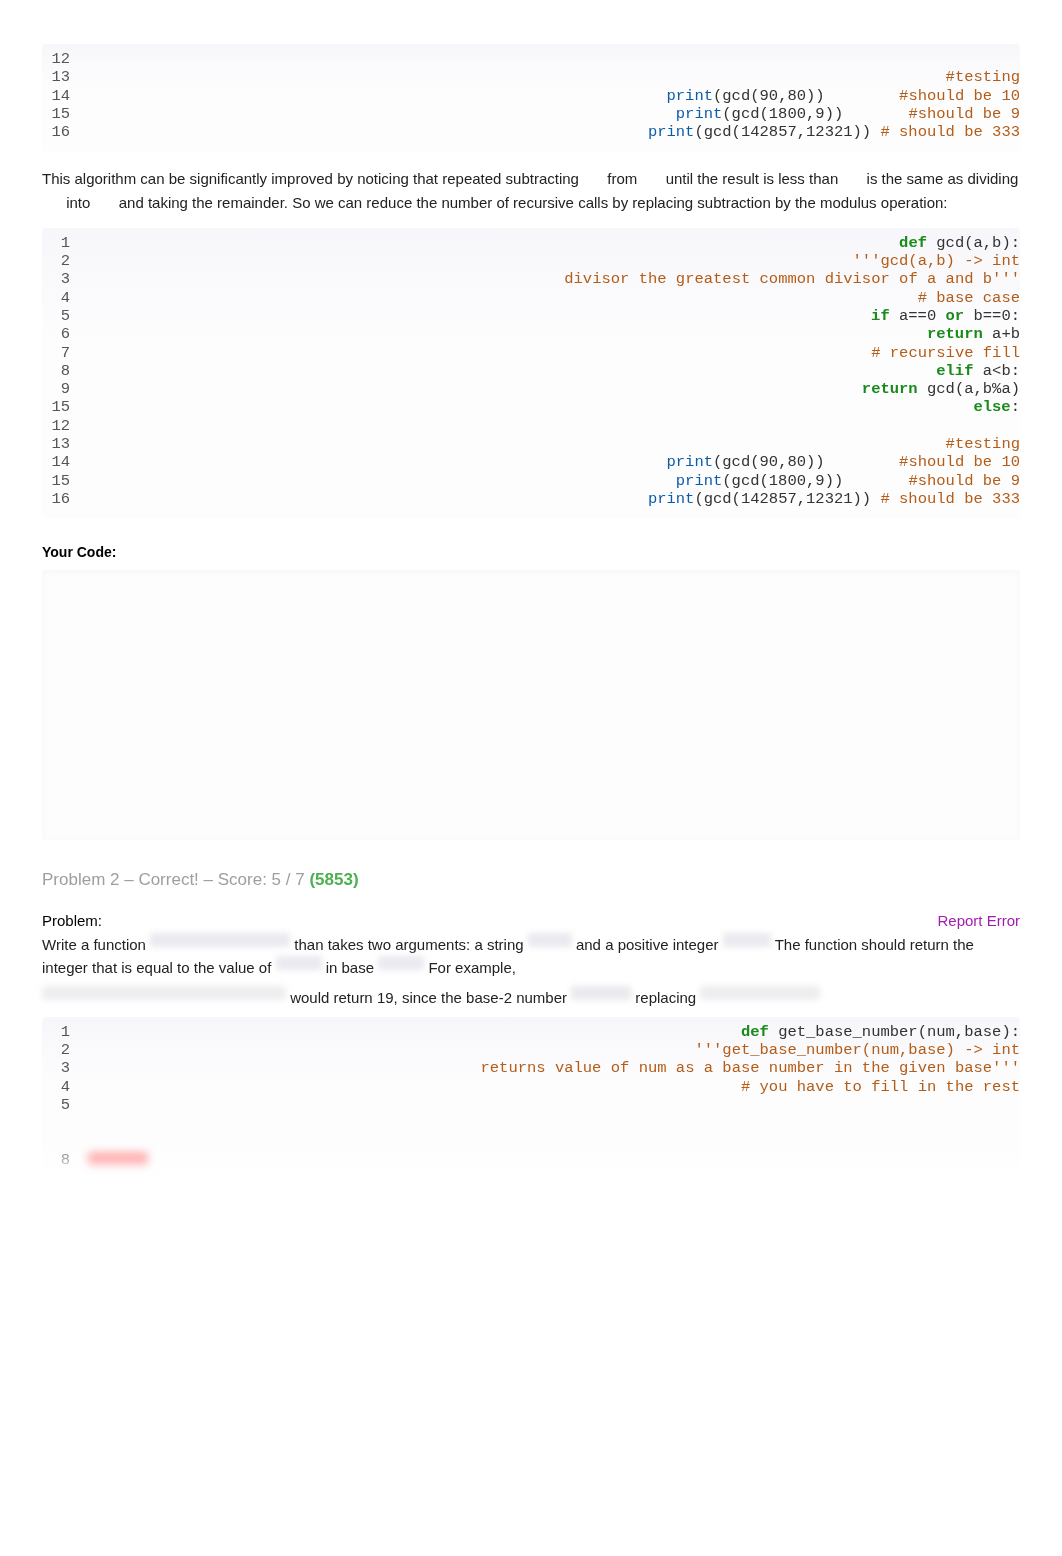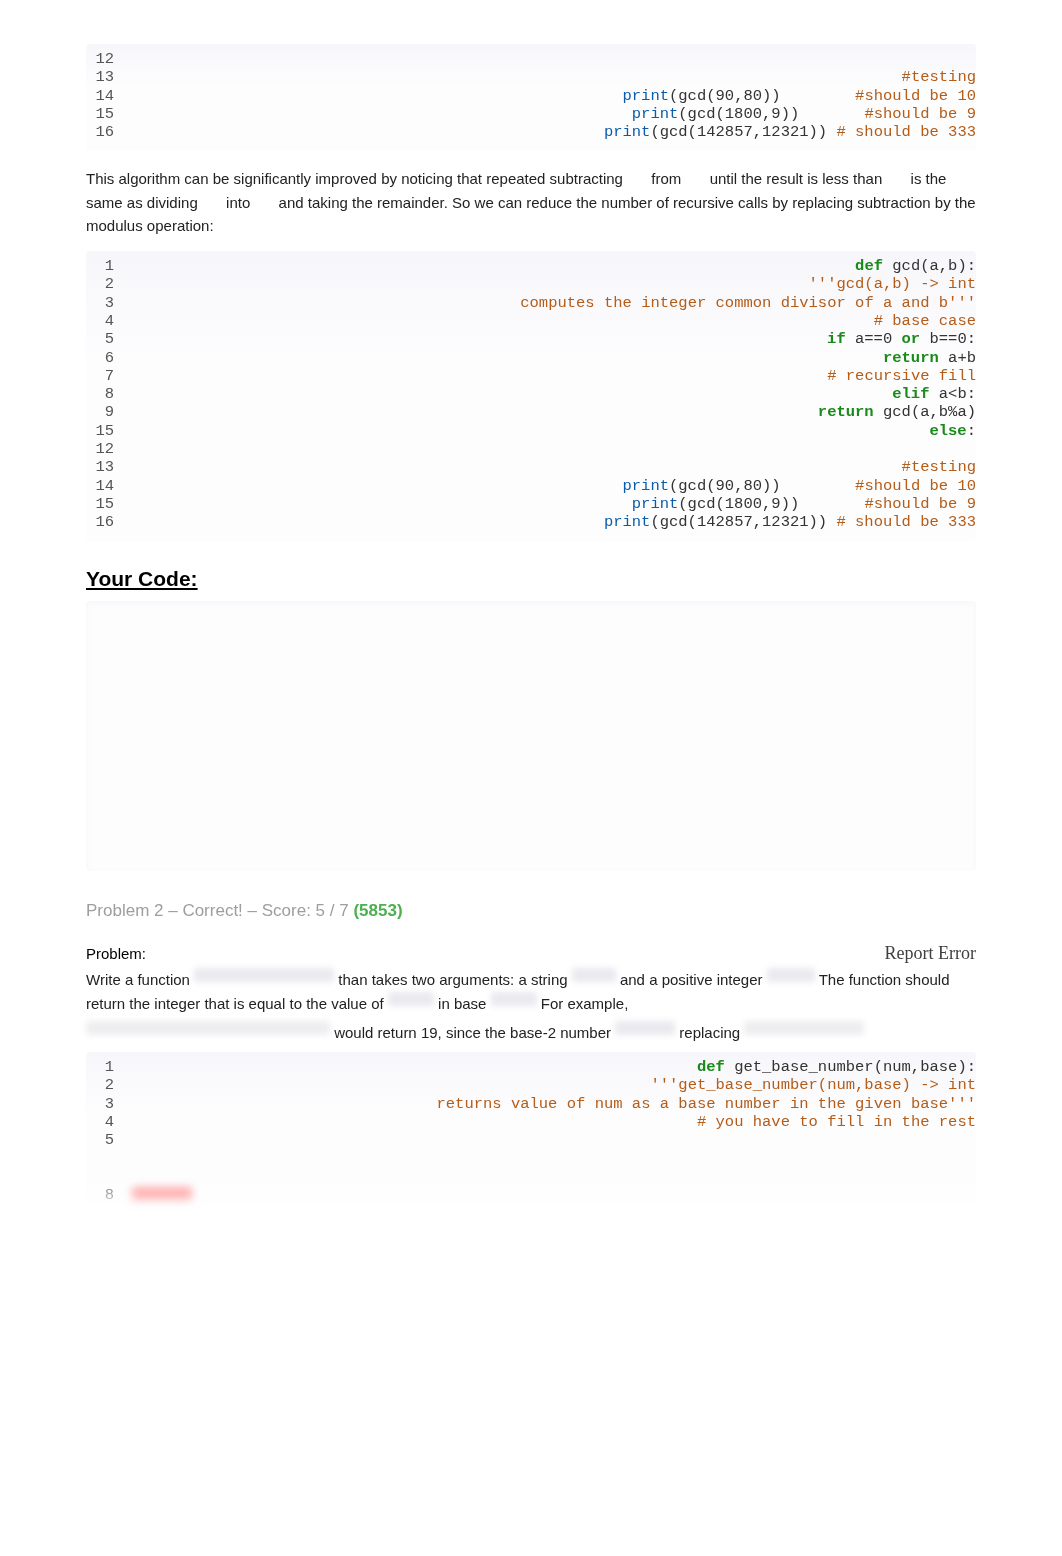--- a/index.html
+++ b/index.html
@@ -2,21 +2,21 @@
 <html><head>
 <meta charset="utf-8">
 <style>
   * { box-sizing: border-box; margin: 0; padding: 0; }
   body {
     font-family: -apple-system, BlinkMacSystemFont, "Segoe UI", Arial, sans-serif;
     background: #fff;
     width: 1062px;
     padding: 20px 0;
   }
-  .content { padding: 0 86px; margin-top: 24px; }
+  .content { padding: 0 42px; margin-top: 24px; }
   .code-block {
     background: linear-gradient(to bottom, #f7f7fb 0%, #fdfdfe 40%, #fdfdfe 100%);
     border-radius: 4px;
     padding: 6px 0 10px 0;
     margin: 8px 0 16px 0;
     font-family: "Courier New", Courier, monospace;
     font-size: 15.5px;
     line-height: 1.18;
     position: relative;
   }
@@ -39,24 +39,23 @@
   .k-txt { color: #333; }
 
   .para {
     font-size: 15px;
     line-height: 1.55;
     color: #222;
     margin: 14px 0;
   }
   .gap { display: inline-block; width: 20px; }
   .your-code {
-    font-size: 21px;
+    font-size: 14px;
     font-weight: bold;
     margin: 26px 0 10px 0;
-    text-decoration: underline;
   }
   .blank-area {
     background: #fdfdfe;
     border-radius: 4px;
     height: 270px;
     margin-bottom: 30px;
     box-shadow: inset 0 2px 6px rgba(120,120,180,0.05);
   }
 
   .problem-title {
@@ -67,21 +66,21 @@
   }
   .problem-title .green { color: #4caf50; font-weight: 600; }
 
   .problem-head {
     display: flex;
     justify-content: space-between;
     align-items: baseline;
     margin-bottom: 4px;
   }
   .problem-lbl { font-weight: normal; font-size: 15px; }
-  .report-err { color: #404040; font-size: 18px; cursor: pointer; font-family: Liberation Serif, serif; }
+  .report-err { color: #a21caf; font-size: 15px; cursor: pointer; }
   .problem-text {
     font-size: 15px;
     line-height: 1.55;
     color: #222;
     margin-bottom: 6px;
   }
   .blur-word {
     display: inline-block;
     background: #e9e9ef;
     color: transparent;
@@ -136,21 +135,21 @@
     <span>is the same as dividing</span>
     <span class="gap"></span>
     <span>into</span>
     <span class="gap"></span>
     <span>and taking the remainder. So we can reduce the number of recursive calls by replacing subtraction by the modulus operation:</span>
   </p>
 
   <div class="code-block">
       <div class="code-line"><span class="ln">1</span><span class="ct"><span class="k-def">def</span><span class="k-txt"> gcd(a,b):</span></span></div>
       <div class="code-line"><span class="ln">2</span><span class="ct"><span class="k-txt">    </span><span class="k-str">'''gcd(a,b) -&gt; int</span></span></div>
-      <div class="code-line"><span class="ln">3</span><span class="ct"><span class="k-str">    computes the integer common divisor of a and b'''</span></span></div>
+      <div class="code-line"><span class="ln">3</span><span class="ct"><span class="k-str">    divisor the greatest common divisor of a and b'''</span></span></div>
       <div class="code-line"><span class="ln">4</span><span class="ct"><span class="k-txt">    </span><span class="k-com"># base case</span></span></div>
       <div class="code-line"><span class="ln">5</span><span class="ct"><span class="k-txt">    </span><span class="k-kw">if</span><span class="k-txt"> a==</span><span class="k-num">0</span><span class="k-txt"> </span><span class="k-kw">or</span><span class="k-txt"> b==</span><span class="k-num">0</span><span class="k-txt">:</span></span></div>
       <div class="code-line"><span class="ln">6</span><span class="ct"><span class="k-txt">        </span><span class="k-kw">return</span><span class="k-txt"> a+b</span></span></div>
       <div class="code-line"><span class="ln">7</span><span class="ct"><span class="k-txt">    </span><span class="k-com"># recursive fill</span></span></div>
       <div class="code-line"><span class="ln">8</span><span class="ct"><span class="k-txt">    </span><span class="k-kw">elif</span><span class="k-txt"> a&lt;b:</span></span></div>
       <div class="code-line"><span class="ln">9</span><span class="ct"><span class="k-txt">        </span><span class="k-kw">return</span><span class="k-txt"> gcd(a,b%a)</span></span></div>
       <div class="code-line"><span class="ln">15</span><span class="ct"><span class="k-txt">    </span><span class="k-kw">else</span><span class="k-txt">:</span></span></div>
       <div class="code-line"><span class="ln">12</span><span class="ct">&nbsp;</span></div>
       <div class="code-line"><span class="ln">13</span><span class="ct"><span class="k-com">#testing</span></span></div>
       <div class="code-line"><span class="ln">14</span><span class="ct"><span class="k-fn">print</span><span class="k-txt">(gcd(</span><span class="k-num">90</span><span class="k-txt">,</span><span class="k-num">80</span><span class="k-txt">))        </span><span class="k-com">#should be 10</span></span></div>

